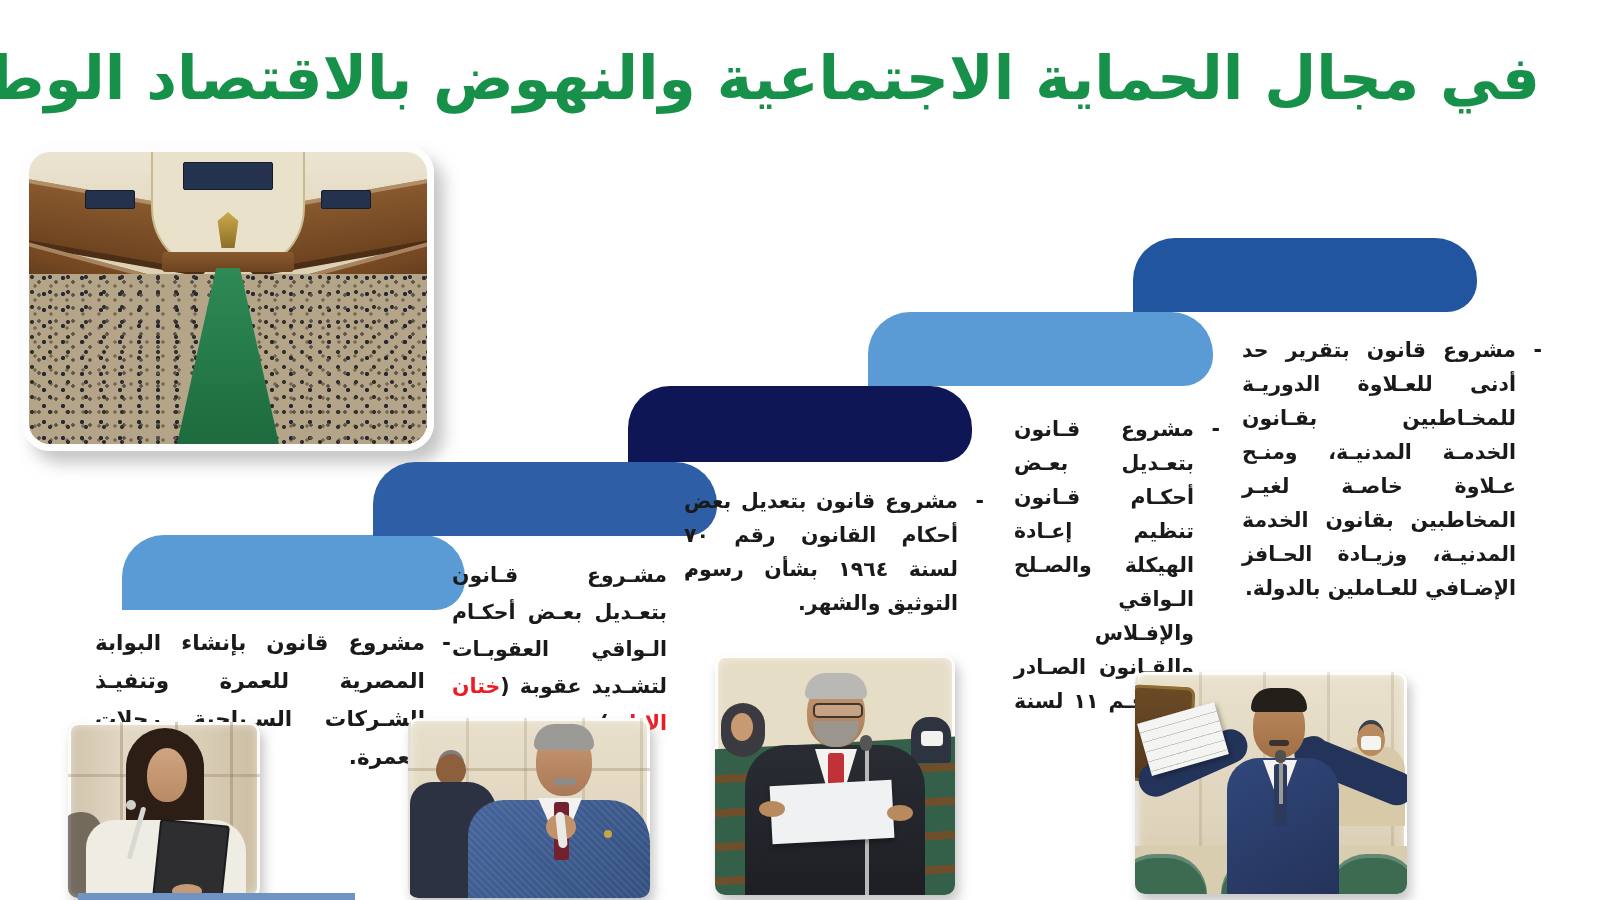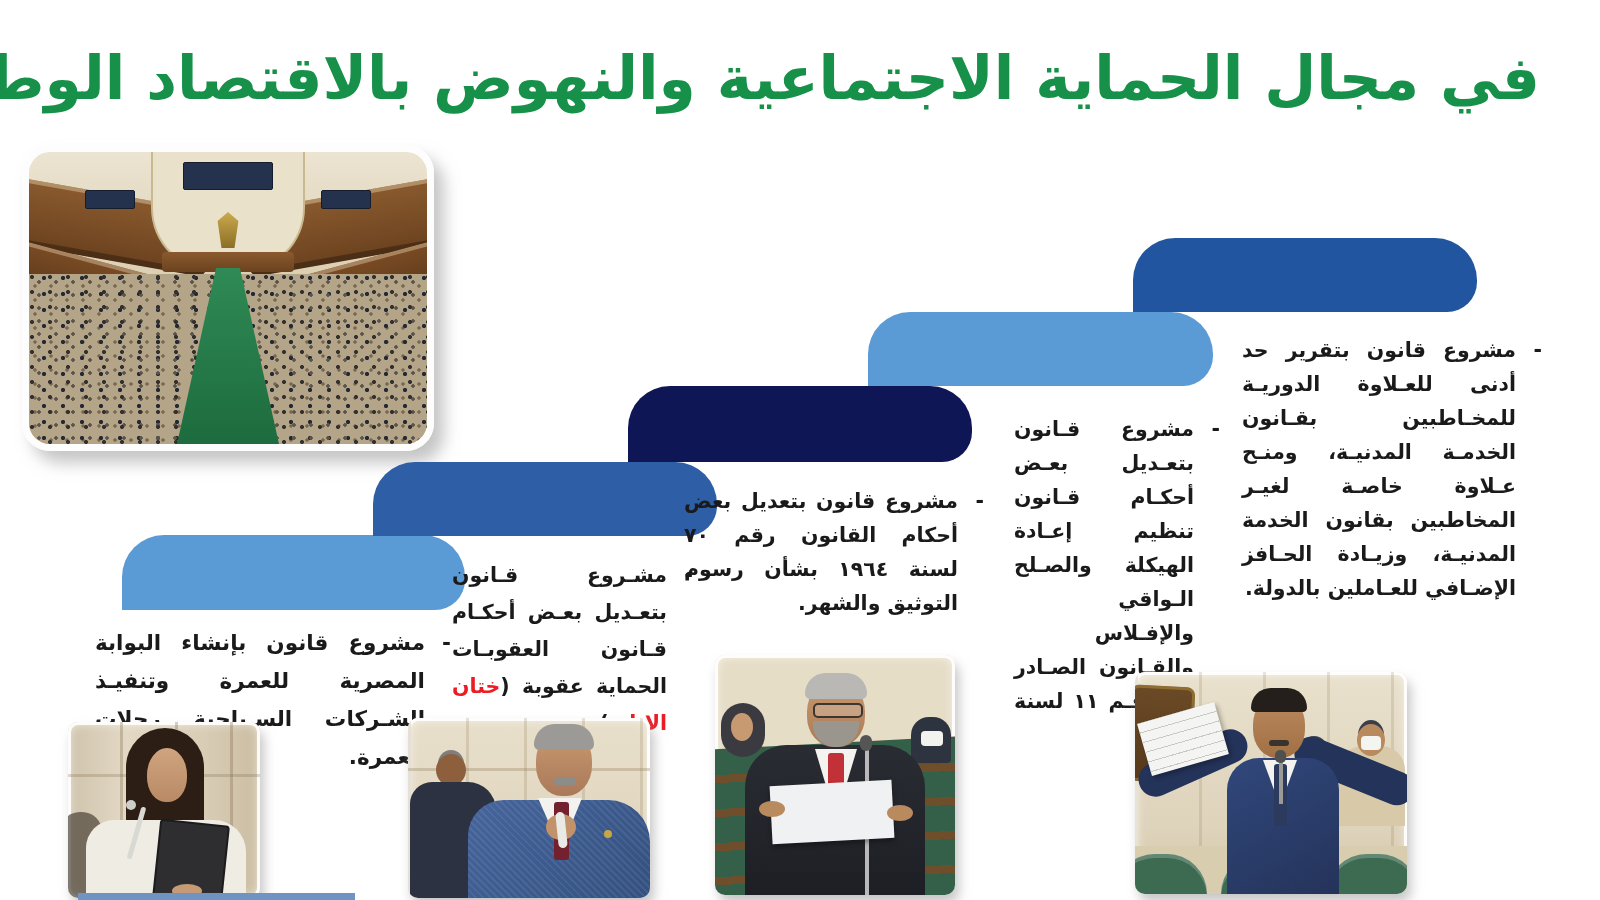--- a/index.html
+++ b/index.html
@@ -182,21 +182,21 @@
   <div class="step s4"></div>
   <div class="step s5"></div>
 
   <div class="law l1">
     <span class="dash">-</span>
     <span>مشروع قانون بإنشاء البوابة المصرية للعمرة وتنفيـذ الشـركات السـياحية رحلات العمرة.</span>
   </div>
 
   <div class="law l2">
     <span class="dash">-</span>
-    <span>مشـروع قـانون بتعـديل بعـض أحكـام قـانون العقوبـات الحماية عقوبة (</span><span class="law-highlight">ختان الإناث</span><span>).</span>
+    <span>مشـروع قـانون بتعـديل بعـض أحكـام الـواقي العقوبـات لتشـديد عقوبة (</span><span class="law-highlight">ختان الإناث</span><span>).</span>
   </div>
 
   <div class="law l3">
     <span class="dash">-</span>
     <span>مشروع قانون بتعديل بعض أحكام القانون رقم ٧٠ لسنة ١٩٦٤ بشأن رسوم التوثيق والشهر.</span>
   </div>
 
   <div class="law l4">
     <span class="dash">-</span>
     <span>مشروع قـانون بتعـديل بعـض أحكـام قـانون تنظيم إعـادة الهيكلة والصـلح الـواقي والإفـلاس والقـانون الصـادر بـه رقـم ١١ لسنة ٢٠١٨.</span>

